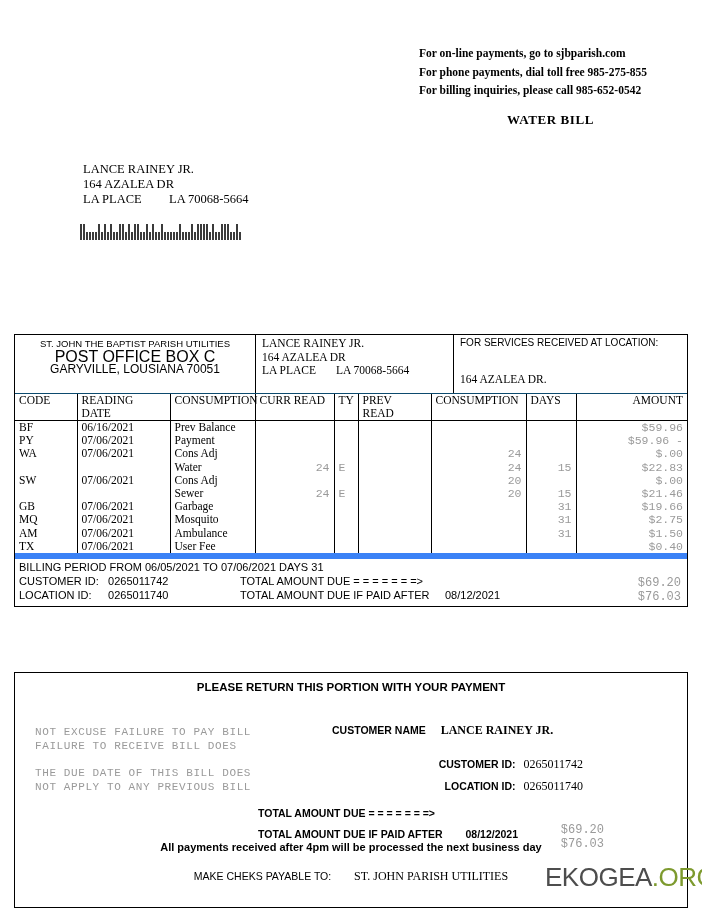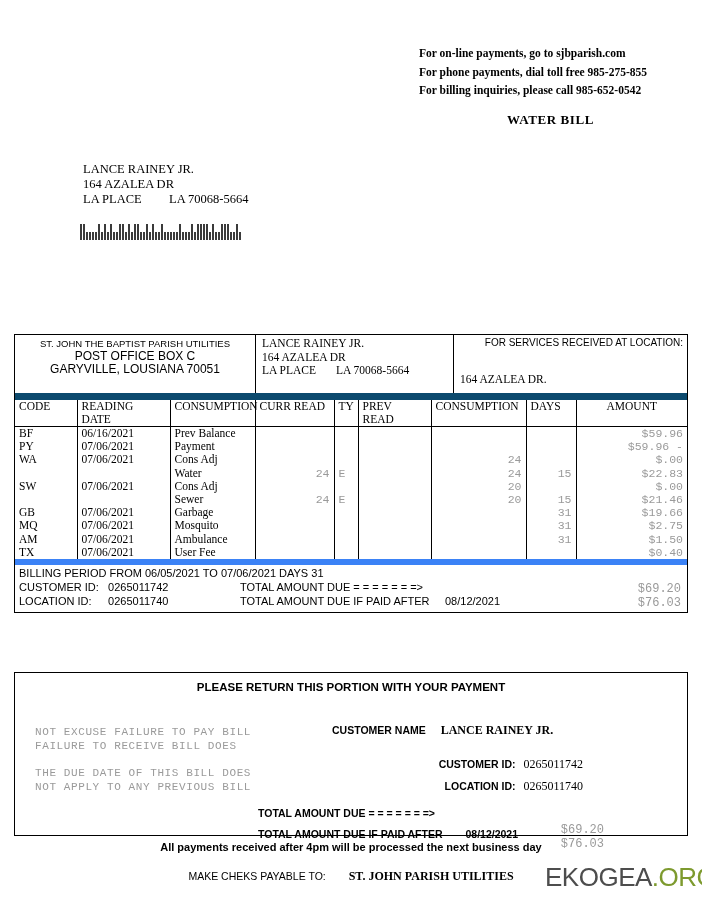--- a/index.html
+++ b/index.html
@@ -73,54 +73,53 @@
   .bill {
     position: absolute;
     left: 14px;
     top: 334px;
     width: 674px;
     border: 1px solid #000;
     box-sizing: border-box;
   }
   .bill-top {
     display: flex;
-    border-bottom: 7px solid #0c4a6e;
+    border-bottom: 1px solid #0c4a6e;
     height: 58px;
   }
   .bt-cell { box-sizing: border-box; padding: 2px 4px; }
   .bt-utility {
     width: 241px;
     border-right: 1px solid #000;
     text-align: center;
     font-family: "Liberation Sans", sans-serif;
     font-size: 10.5px;
     line-height: 13px;
   }
   .bt-utility .l1 { font-size: 9.5px; }
-  .bt-utility .l2 { font-size: 12px; }
+  .bt-utility .l2 { font-size: 16px; }
   .bt-utility .l3 { font-size: 12px; }
   .bt-customer {
     width: 198px;
     border-right: 1px solid #000;
     font-size: 11.5px;
     line-height: 13.5px;
     padding-left: 6px;
   }
   .bt-customer .cl { display: flex; }
   .bt-customer .cl .c1 { width: 74px; }
   .bt-location {
     flex: 1;
     font-size: 11.5px;
     padding-left: 6px;
     position: relative;
   }
   .bt-location .hdr {
     font-family: "Liberation Sans", sans-serif;
     font-size: 10px;
-    text-align: right;
   }
   .bt-location .addr {
     position: absolute;
     top: 38px;
     left: 6px;
     font-size: 11.5px;
   }
 
   table.grid {
     width: 100%;
@@ -134,21 +133,21 @@
     vertical-align: top;
   }
   table.grid th:last-child, table.grid td:last-child { border-right: none; }
   table.grid thead th {
     border-bottom: 1px solid #000;
     font-weight: normal;
     text-align: left;
     height: 26px;
     line-height: 13px;
   }
-  table.grid thead th.ctr { text-align: center; }
+  table.grid thead th.ctr { text-align: right; }
   table.grid tbody td { height: 13.2px; line-height: 13.2px; }
   .num { text-align: right; }
 
   .c-code  { width: 62px; }
   .c-date  { width: 93px; }
   .c-desc  { width: 85px; }
   .c-curr  { width: 79px; }
   .c-ty    { width: 24px; }
   .c-prev  { width: 73px; }
   .c-cons  { width: 95px; }
@@ -177,21 +176,21 @@
   }
   .sum-amt1 { top: 17px; }
   .sum-amt2 { top: 31px; }
 
   
   .stub {
     position: absolute;
     left: 14px;
     top: 672px;
     width: 674px;
-    height: 164px;
+    height: 236px;
     border: 1px solid #000;
     box-sizing: border-box;
   }
   .stub-title {
     position: absolute;
     left: 0; right: 0;
     top: 8px;
     text-align: center;
     font-family: "Liberation Sans", sans-serif;
     font-size: 11.5px;
@@ -277,21 +276,21 @@
   .stub-checks {
     position: absolute;
     left: 0; right: 0;
     top: 196px;
     text-align: center;
     font-family: "Liberation Sans", sans-serif;
     font-size: 10.5px;
   }
   .stub-checks .payee {
     font-family: "Liberation Serif", serif;
-    font-weight: bold;
+    font-weight: normal;
     font-size: 12px;
     margin-left: 20px;
   }
 
   
   .watermark {
     position: absolute;
     left: 545px;
     top: 862px;
     font-family: "Liberation Sans", sans-serif;

